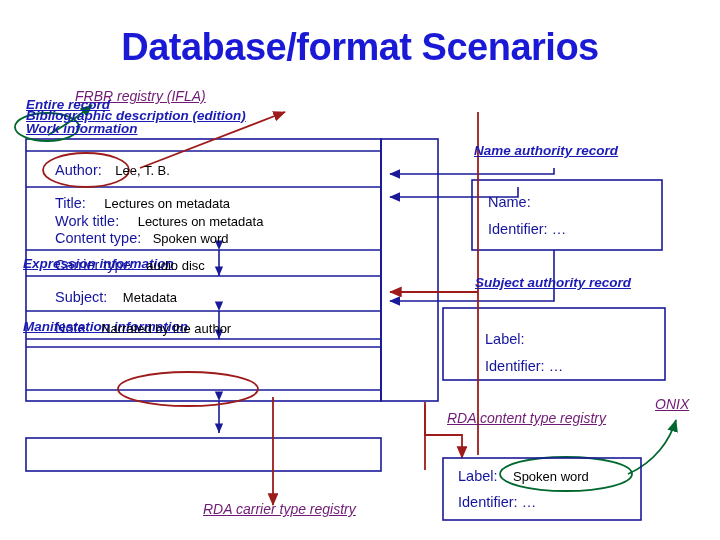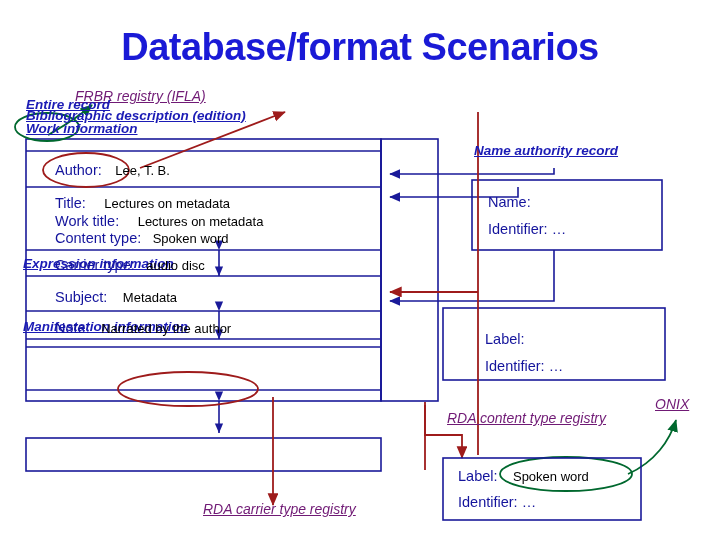--- a/index.html
+++ b/index.html
@@ -188,20 +188,21 @@
 
   <div class="abs rowtext" style="left:55px;top:319px;text-align:center;">
     <span class="blue-label">Note:</span>
     <span class="black-val" style="margin-left:7px;">Narrated by the author</span>
   </div>
 
   <div class="abs sect" style="left:474px;top:143px;">Name authority record</div>
   <div class="abs blue-label" style="left:488px;top:194px;">Name:</div>
   <div class="abs blue-label" style="left:488px;top:221px;">Identifier: …</div>
 
+  <div class="abs sect" style="left:475px;top:275px;">Subject authority record</div>
   <div class="abs blue-label" style="left:485px;top:331px;">Label:</div>
   <div class="abs blue-label" style="left:485px;top:358px;">Identifier: …</div>
 
   <div class="abs rowtext" style="left:458px;top:467px;">
     <span class="blue-label">Label:</span>
     <span class="black-val" style="margin-left:11px;">Spoken word</span>
   </div>
   <div class="abs blue-label" style="left:458px;top:494px;">Identifier: …</div>
 
 </div>

